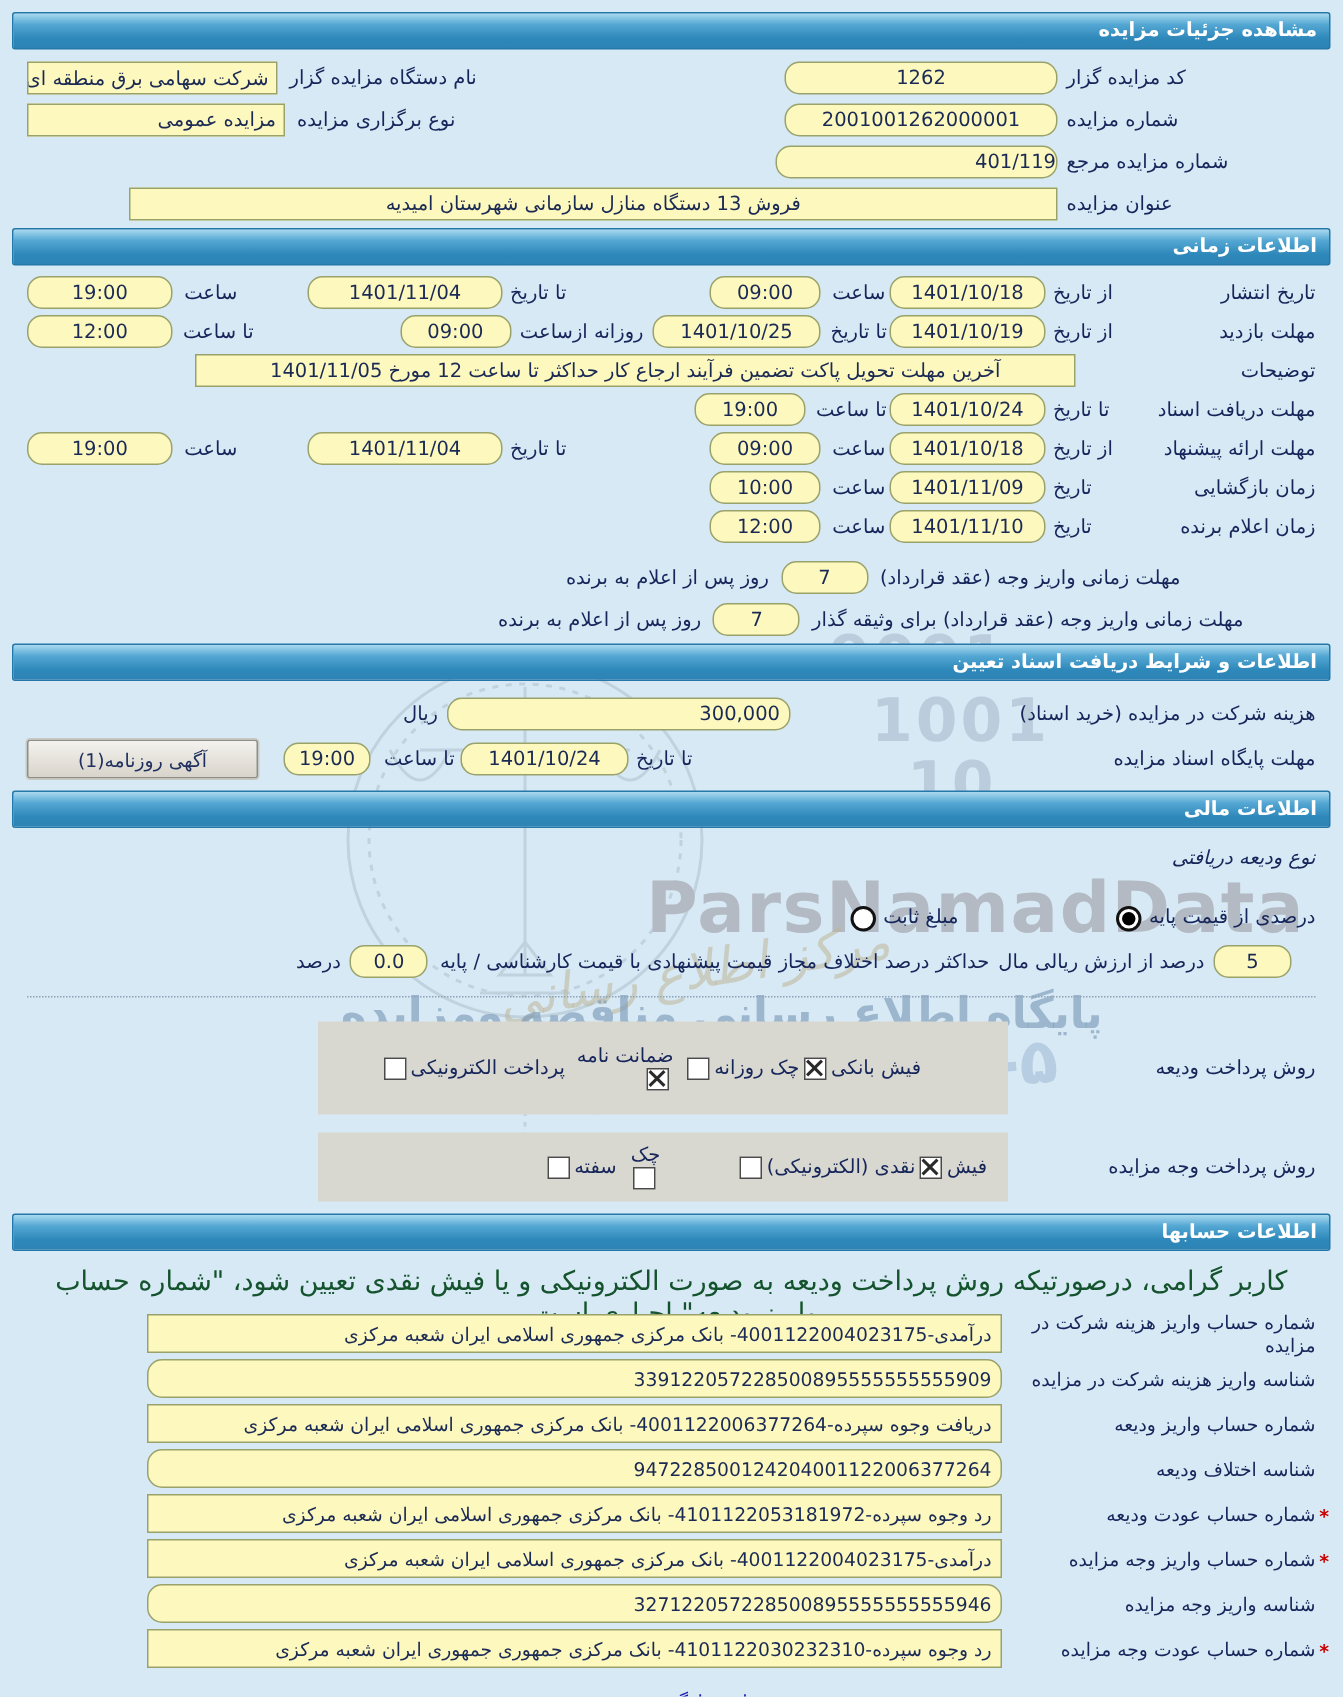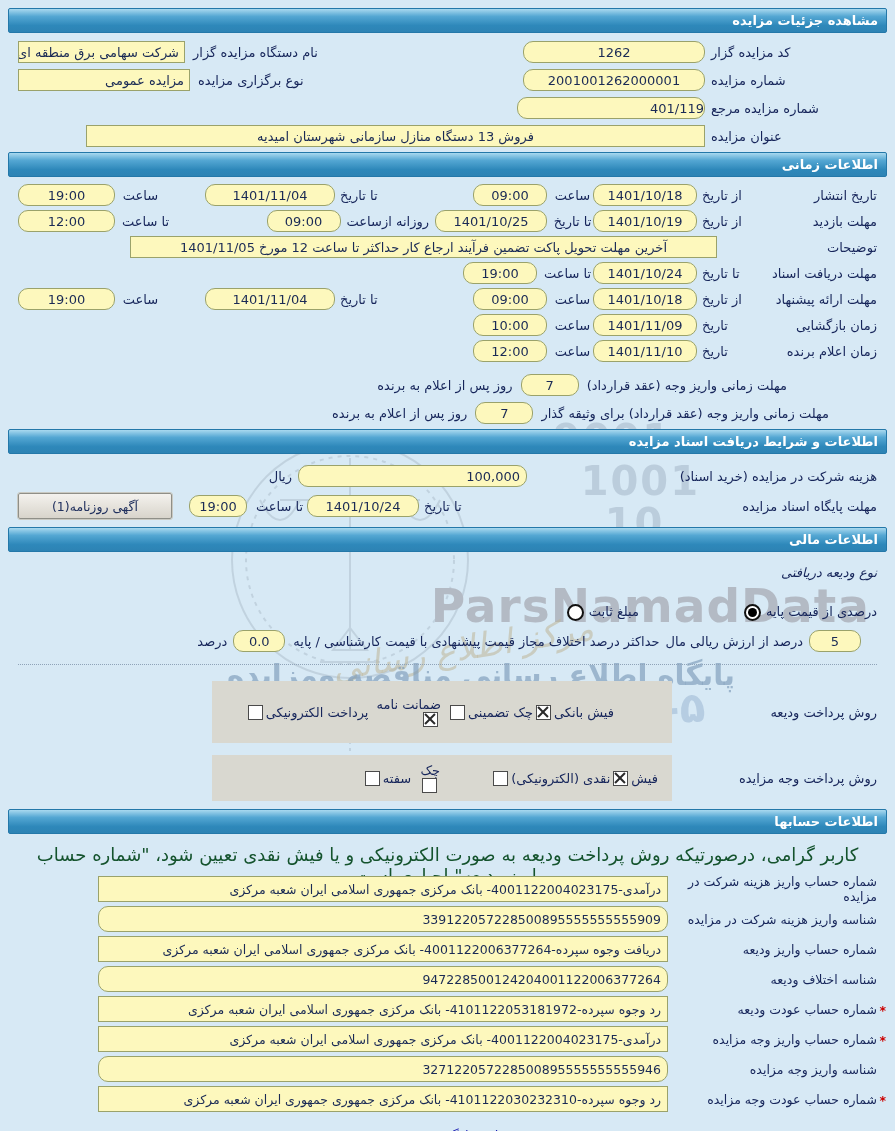--- a/index.html
+++ b/index.html
@@ -301,28 +301,28 @@
       </div>
       <div class="row payrow">
         <span style="margin-right:48px;" class="lblc">مهلت زمانی واریز وجه (عقد قرارداد) برای وثیقه گذار</span>
         <div class="yi center n1 num" style="margin:0 8px;">
             <span>7</span>
           </div>
         <span class="lblc">روز پس از اعلام به برنده</span>
       </div>
     </div>
 
-    <div class="bar">اطلاعات و شرایط دریافت اسناد مزایده</div>
+    <div class="bar">اطلاعات و شرایط دریافت اسناد تعیین</div>
 
     <div class="docs-block">
       <div class="row">
         <span class="dlbl lblc">هزینه شرکت در مزایده (خرید اسناد)</span>
         <span class="sp145"></span>
         <div class="yi w215 num">
-            <span>100,000</span>
+            <span>300,000</span>
           </div>
         <span class="fl3">ریال</span>
       </div>
       <div class="row">
         <span class="dlbl lblc">مهلت پایگاه اسناد مزایده</span>
         <span class="sp195"></span>
         <span class="fl1">تا تاریخ</span>
         <div class="yi center d3 num">
             <span>1401/10/24</span>
           </div>
@@ -368,21 +368,21 @@
       <div class="dotline"></div>
 
       <div class="panel-row" style="margin-top:16px;">
         <span class="plbl lblc">روش پرداخت ودیعه</span>
         <div class="gpanel h1">
           <span class="opt">
             <span class="lblc">فیش بانکی</span>
             <span class="cb on"></span>
           </span>
           <span class="opt g6">
-            <span class="lblc">چک تضمینی</span>
+            <span class="lblc">چک روزانه</span>
             <span class="cb"></span>
           </span>
           <span class="opt g8">
             <span class="lblc">ضمانت نامه</span>
             <span class="cb on"></span>
           </span>
           <span class="opt g6">
             <span class="lblc">پرداخت الکترونیکی</span>
             <span class="cb"></span>
           </span>

